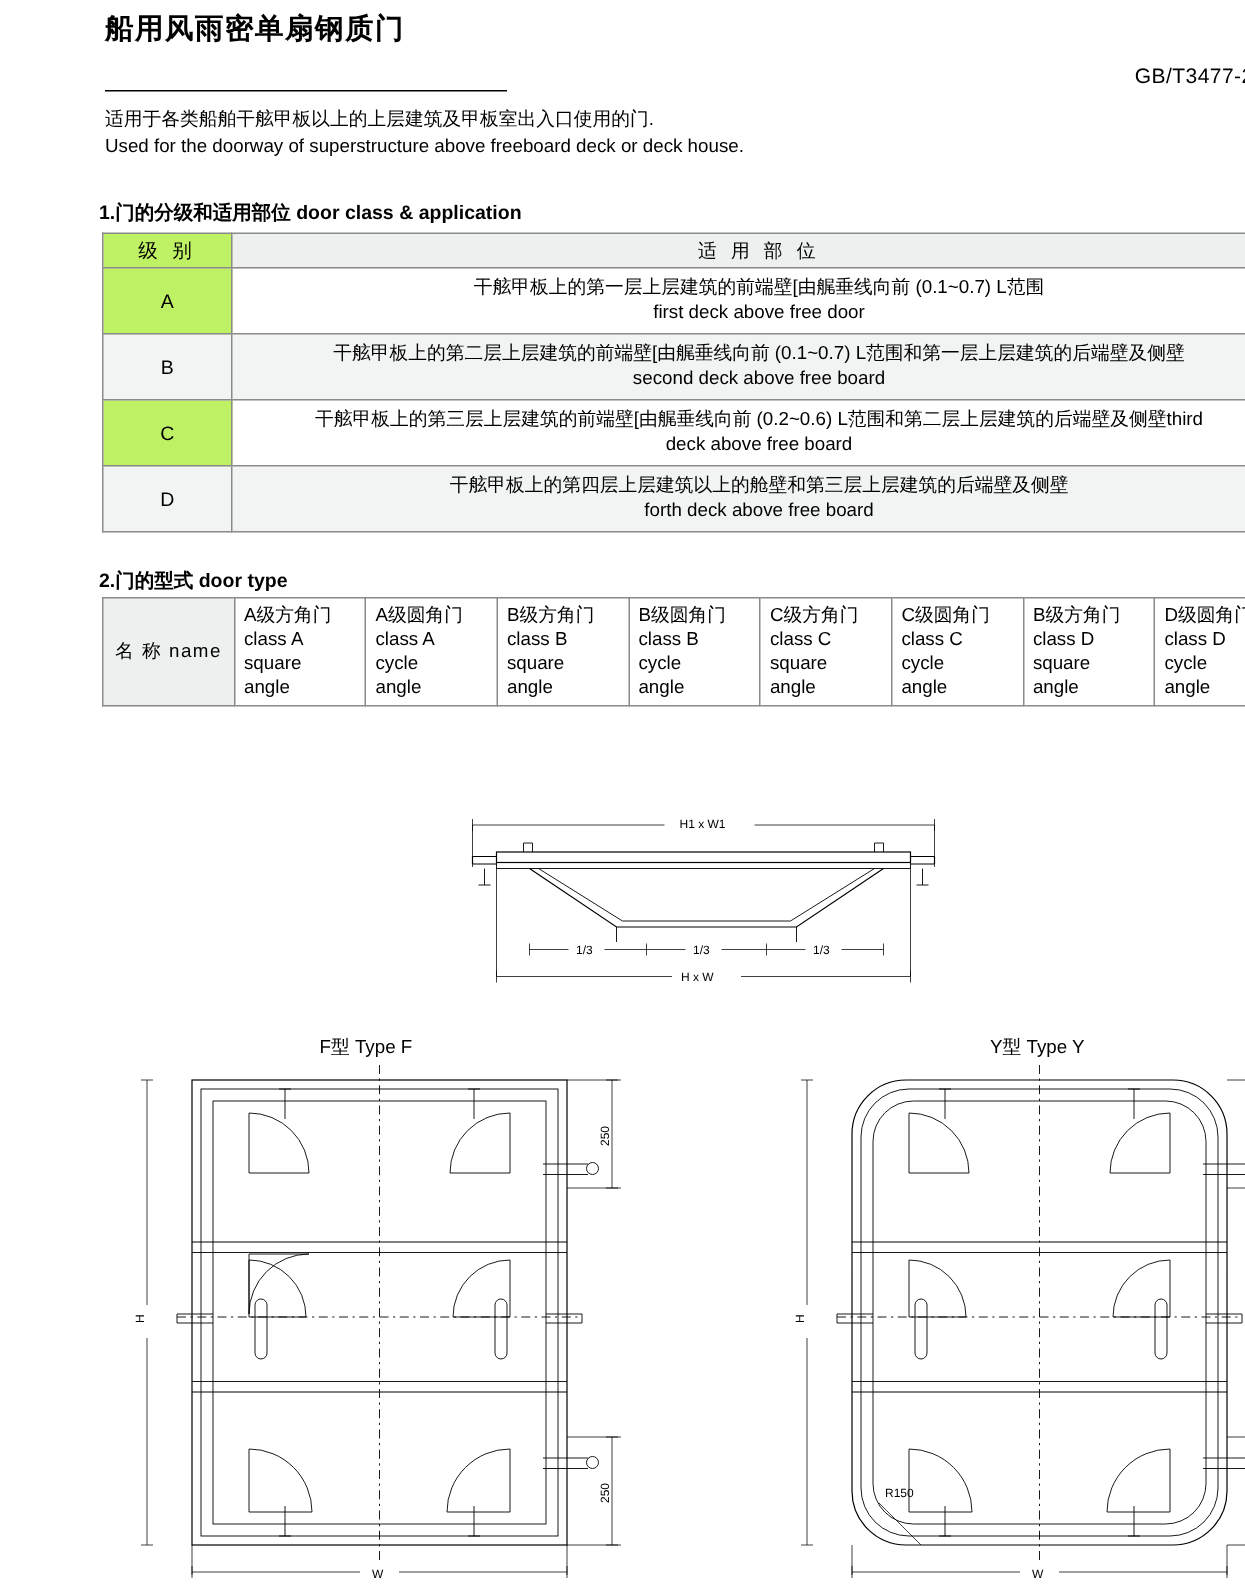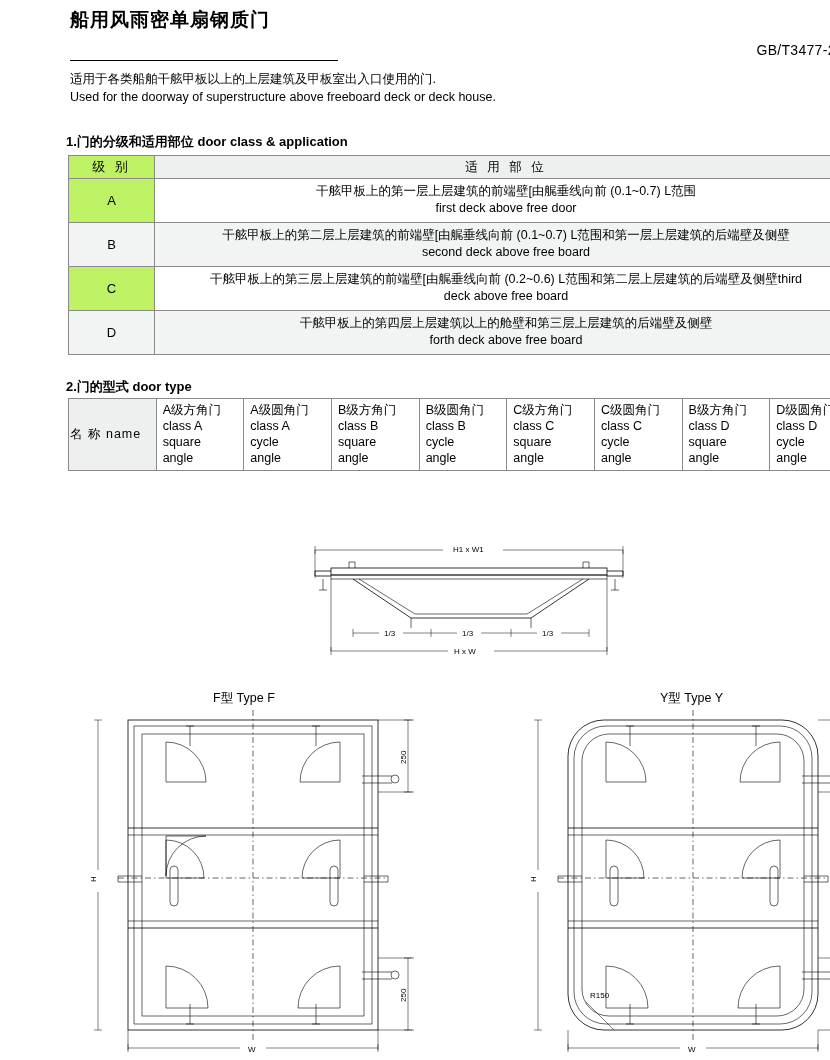--- a/index.html
+++ b/index.html
@@ -37,21 +37,21 @@
   .t1 .desc{padding:4px 8px 5px 8px;font-size:12.5px;line-height:17px;}
   .t1 .desc.alt{background:#f2f3f3;}
   .t1 .desc .cn{display:block;}
   .t1 .desc .en{display:block;}
 
   
   .t2{position:absolute;left:20px;top:398px;width:790px;border-collapse:collapse;table-layout:fixed;}
   .t2 td{border:1px solid #8a8a8a;font-size:12.5px;}
   .t2 .rowhead{width:88px;text-align:center;background:#eef0f0;height:20px;}
   .t2 .typecell{text-align:center;background:#eef0f0;height:20px;}
-  .t2 .namehead{background:#eef0f0;letter-spacing:1px;}
+  .t2 .namehead{text-align:center;background:#eef0f0;letter-spacing:1px;}
   .t2 .namecell{padding:3px 20px 4px 6px;line-height:16px;vertical-align:top;}
 
   
   .notes{position:absolute;left:20px;top:485px;width:790px;font-size:12.5px;line-height:19px;}
   .notes .n1{}
   .notes .n2{padding-left:30px;}
 
   
   .dwg-top{position:absolute;left:245px;top:538px;}
   .dwg-bottom{position:absolute;left:14px;top:680px;}

